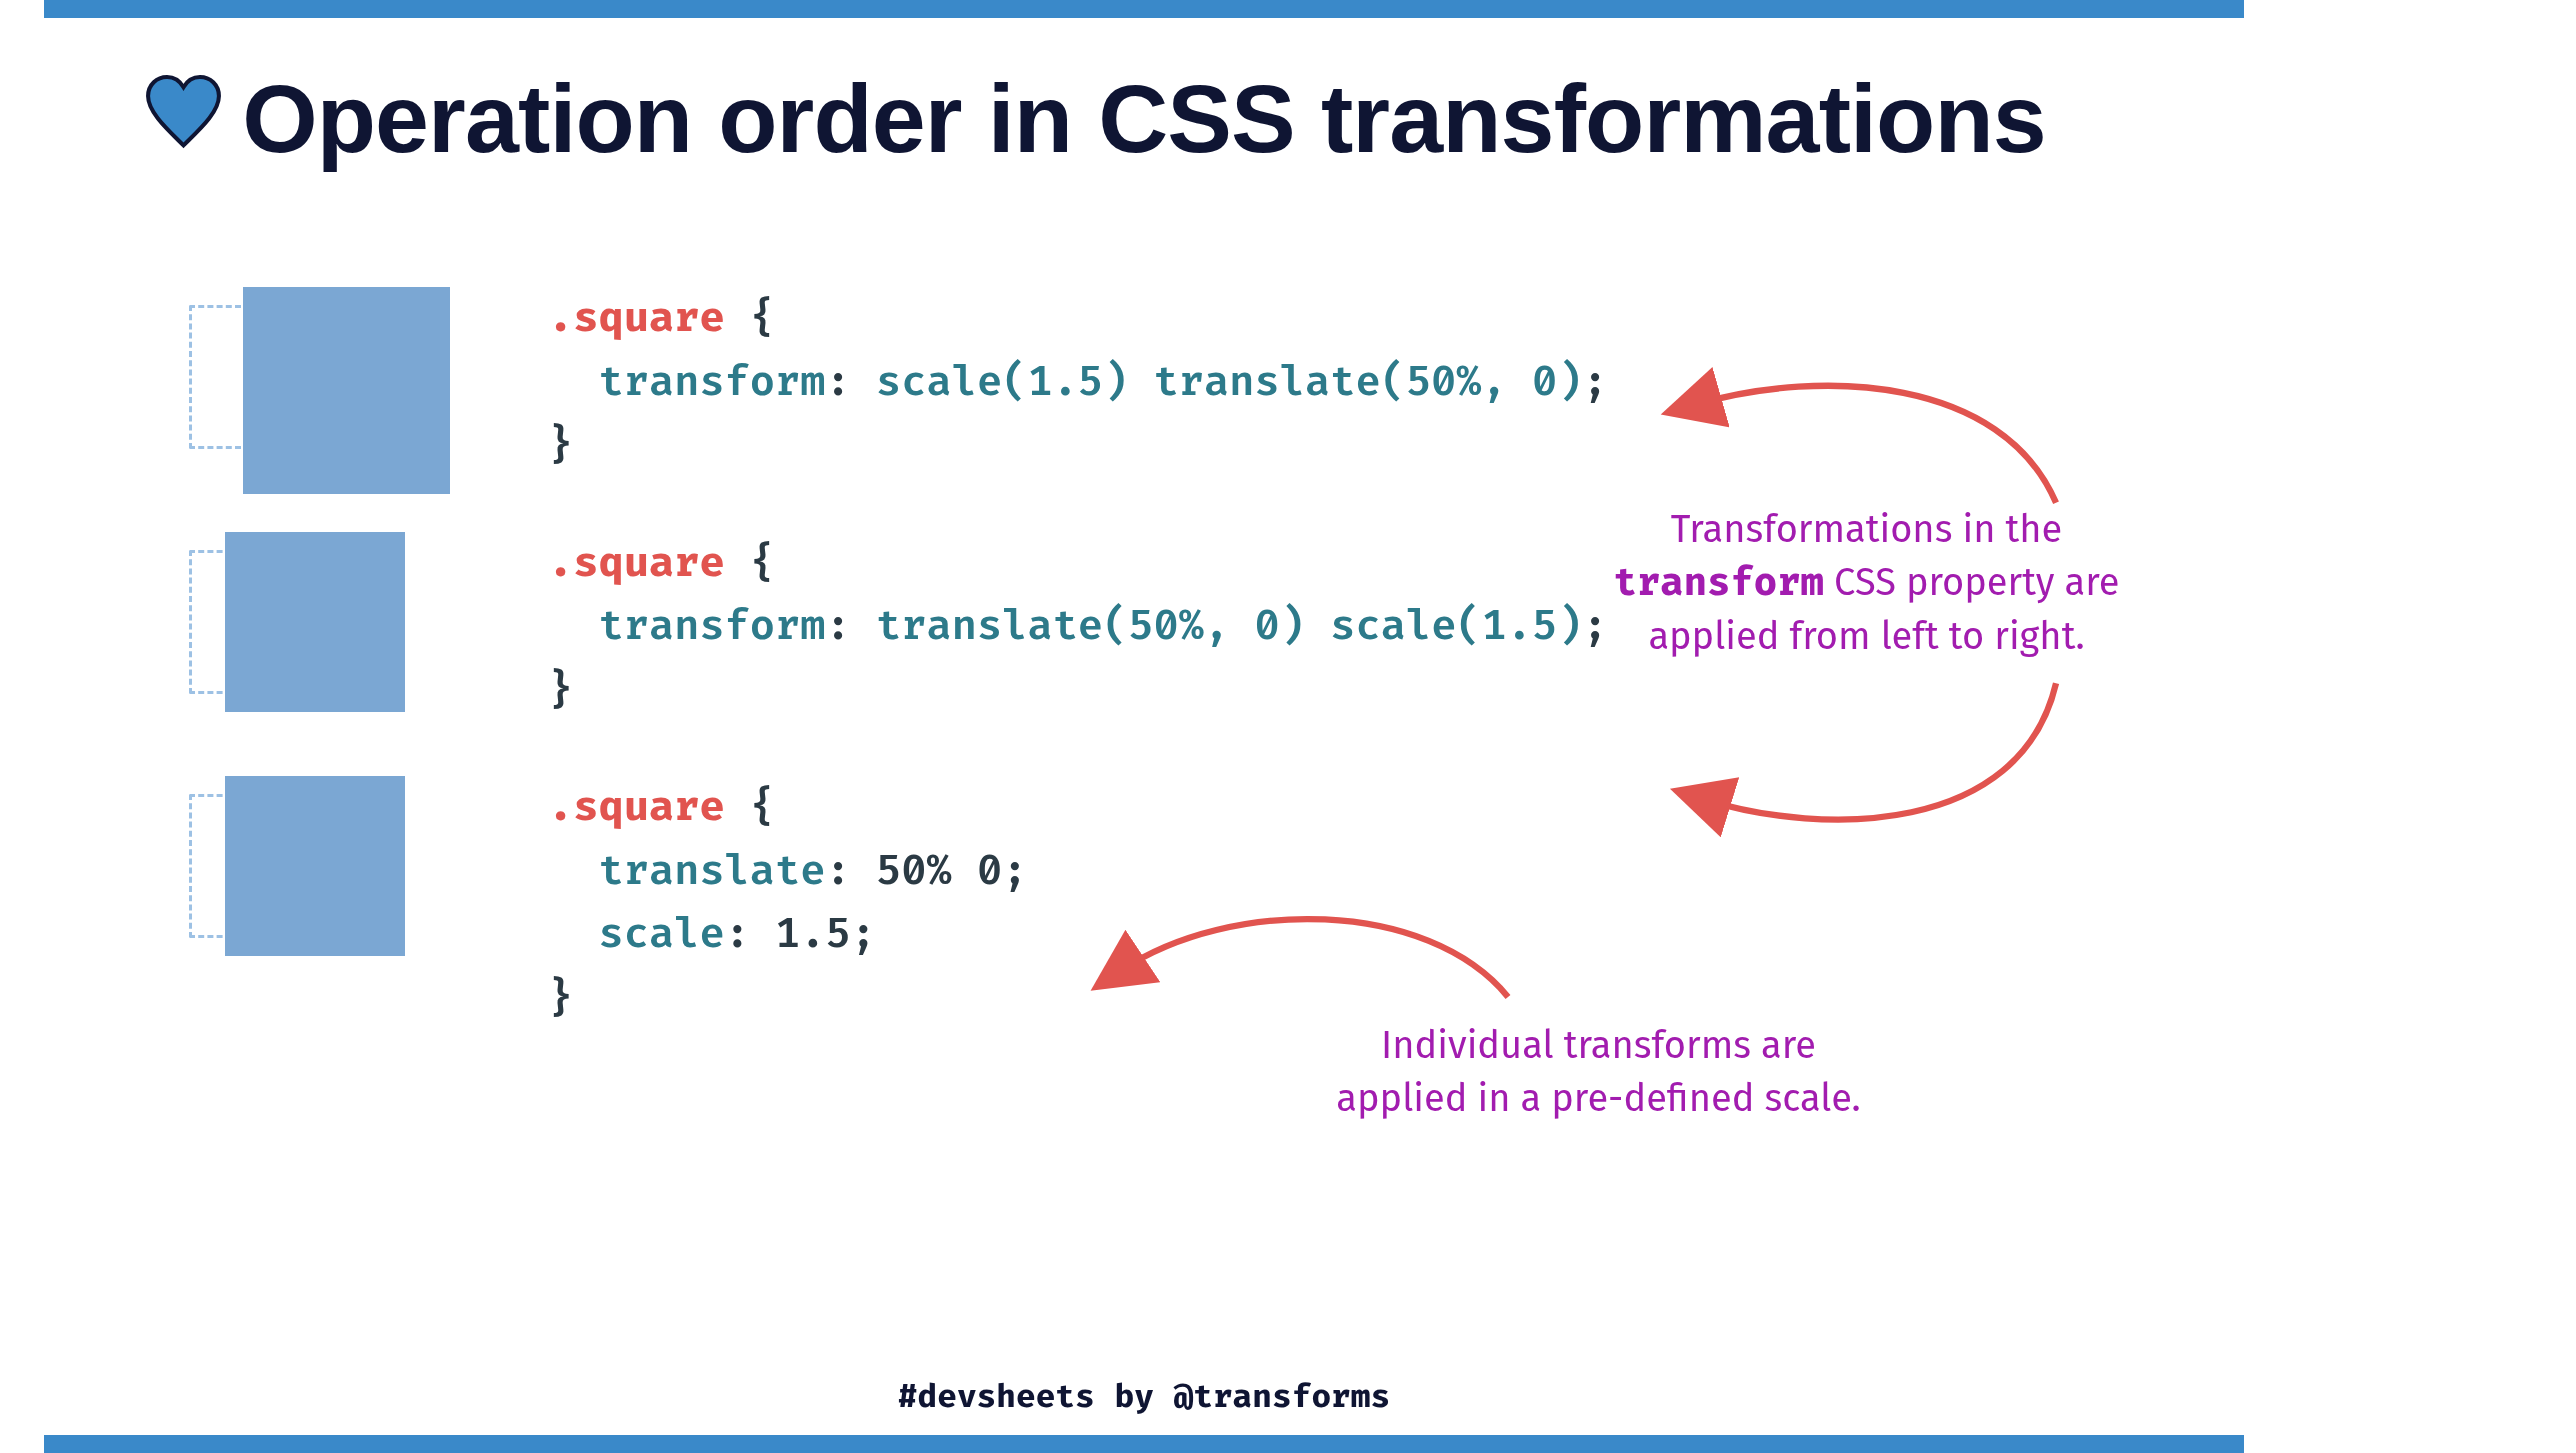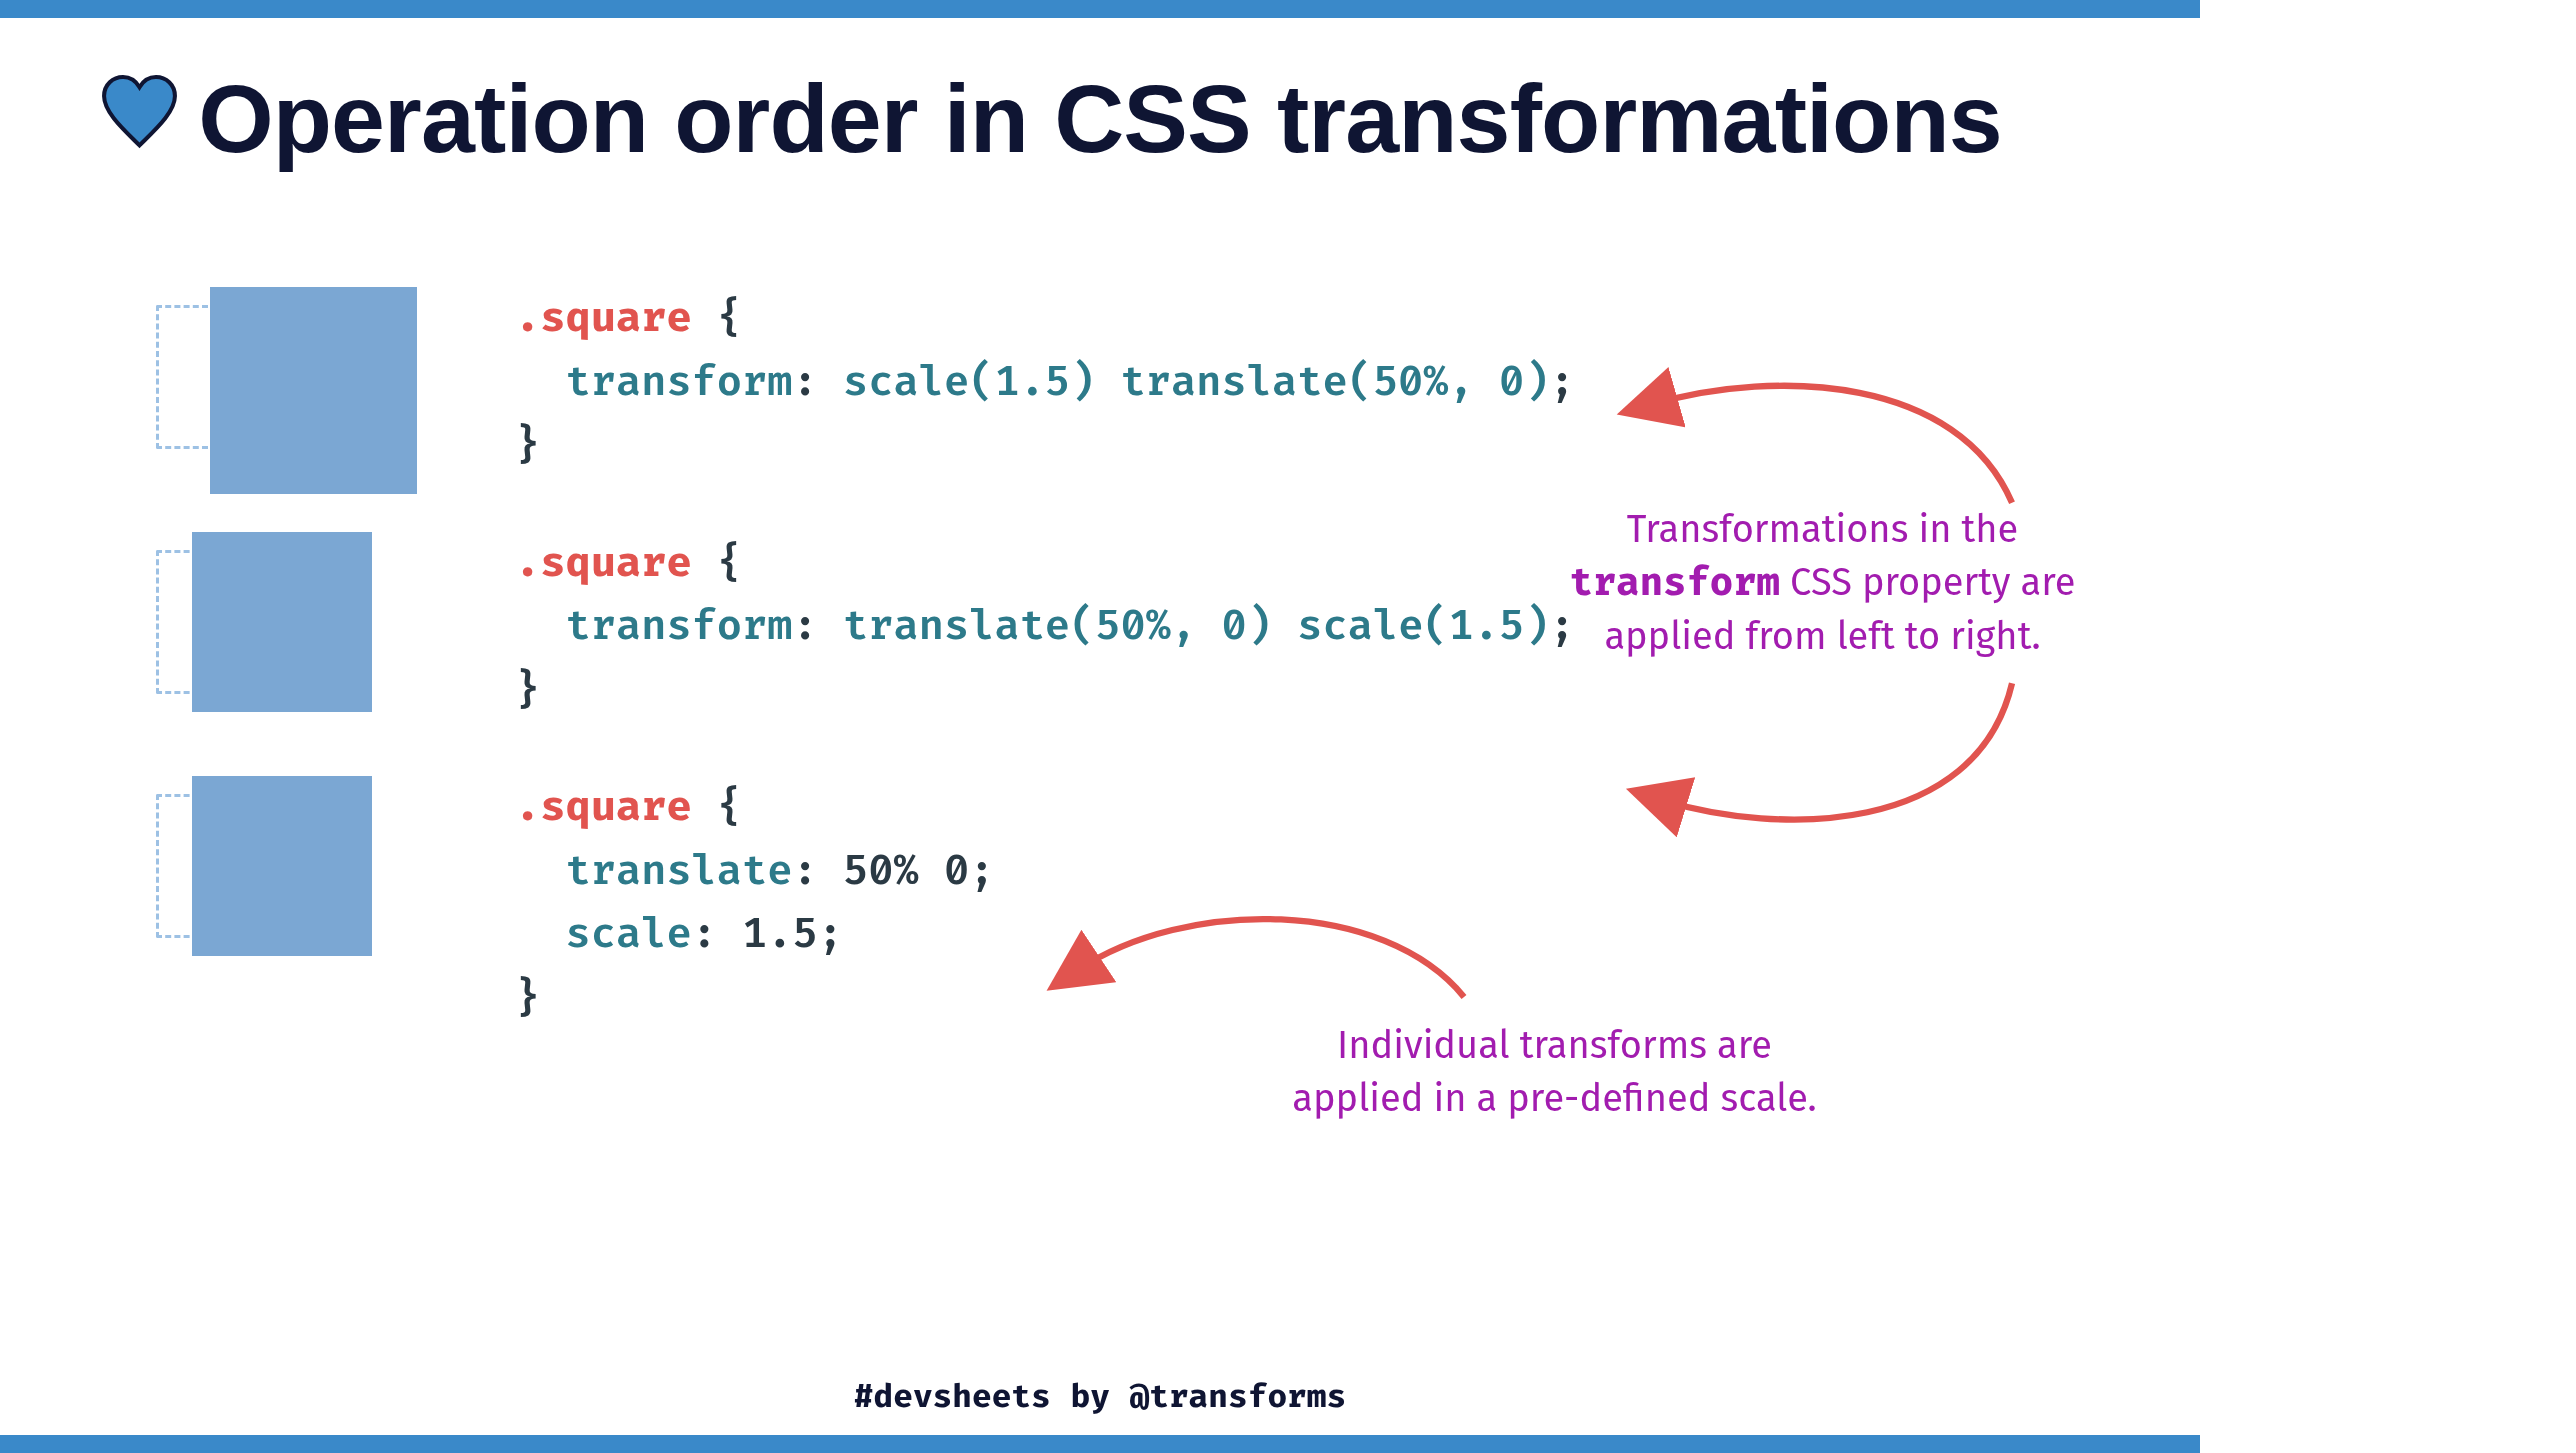--- a/index.html
+++ b/index.html
@@ -8,20 +8,21 @@
     font-family: -apple-system, BlinkMacSystemFont, "Segoe UI", Roboto, sans-serif;
     background: #fff;
     position: relative;
   }
   .page {
     width: 2200px;
     height: 1453px;
     position: relative;
     background: #fff;
     transform-origin: top left;
+    margin-left: 44px;
   }
   .bar-top, .bar-bottom {
     position: absolute;
     left: 0; right: 0;
     height: 18px;
     background: #3a89c9;
   }
   .bar-top { top: 0; }
   .bar-bottom { bottom: 0; }
 
@@ -41,21 +42,21 @@
     font-weight: 900;
     color: #0f1533;
     letter-spacing: -0.9px;
     font-family: "Arial Black", "Helvetica Neue", sans-serif;
     font-stretch: condensed;
   }
 
   .examples {
     position: absolute;
     top: 287px;
-    left: 156px;
+    left: 145px;
     right: 162px;
   }
   .row {
     display: flex;
     align-items: flex-start;
     margin-bottom: 54px;
   }
   .demo {
     width: 251px;
     height: 180px;

